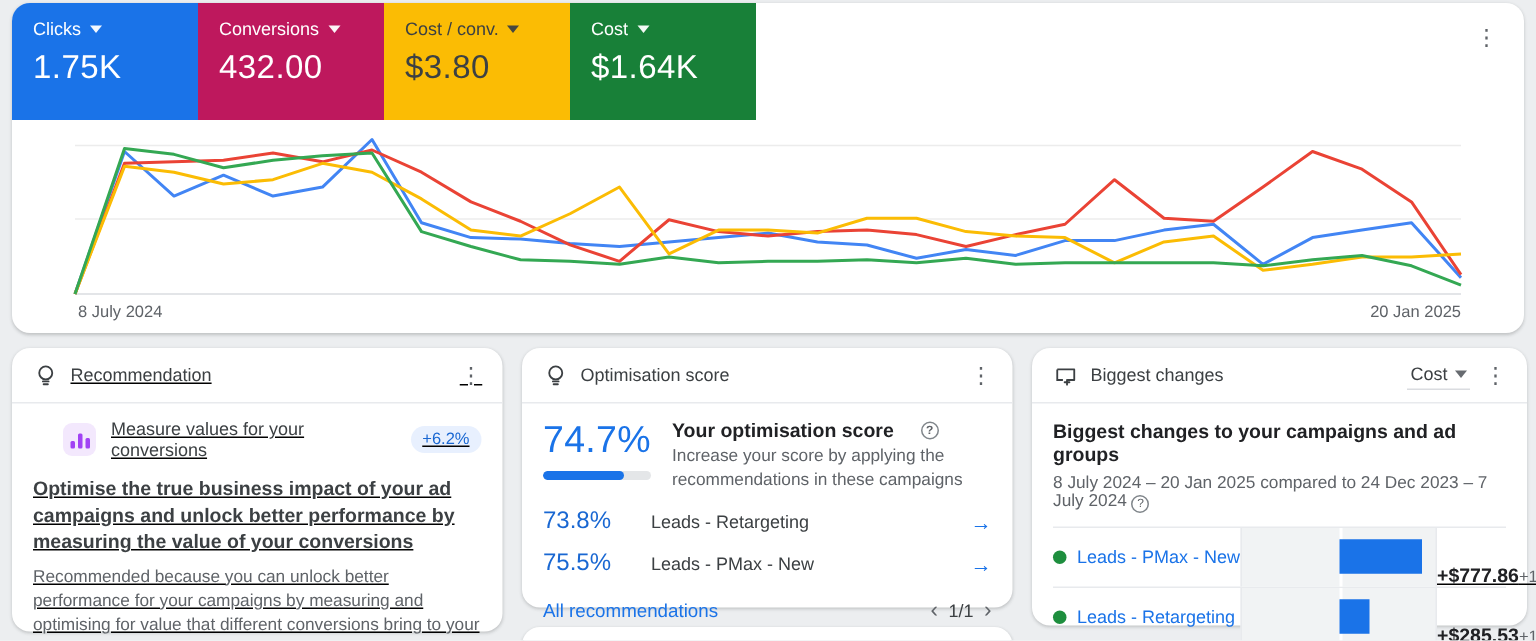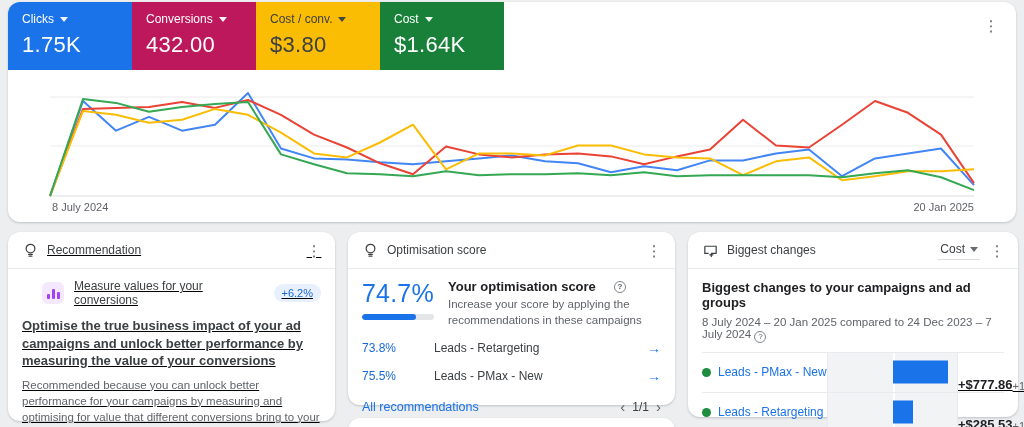--- a/index.html
+++ b/index.html
@@ -5,21 +5,21 @@
   * { box-sizing: border-box; margin: 0; padding: 0; }
   html,body { background:#eceef0; font-family:"Liberation Sans", sans-serif; }
   .page { position:relative; width:1024px; height:427px; overflow:hidden; background:#eceef0; }
 
   .card { position:absolute; background:#fff; border-radius:12px;
           box-shadow:0 1px 2px rgba(60,64,67,.18), 0 1px 3px rgba(60,64,67,.08); }
 
   
   .top-card { left:8px; top:2px; width:1008px; height:220px; overflow:hidden; }
   .tiles { display:flex; }
-  .tile { width:124px; height:68px; padding:10px 0 0 14px; cursor:pointer; }
+  .tile { width:124px; height:78px; padding:10px 0 0 14px; cursor:pointer; }
   .tile-label { display:flex; align-items:center; gap:6px; font-size:12px; font-weight:500; }
   .chev { width:0; height:0; border-left:4px solid transparent; border-right:4px solid transparent;
           border-top:5px solid currentColor; opacity:.95; }
   .tile-value { margin-top:6px; font-size:22px; letter-spacing:.3px; }
   .top-menu { position:absolute; right:16px; top:16px; }
 
   .kebab { color:#5f6368; font-size:15px; line-height:1; width:18px; text-align:center;
            cursor:pointer; user-select:none; letter-spacing:0; }
 
   #chart-wrap { position:absolute; left:0; top:78px; width:1008px; height:142px; }
@@ -57,21 +57,21 @@
   
   .opt-top { display:flex; gap:14px; }
   .opt-score-block { width:72px; flex:0 0 auto; }
   .opt-score { font-size:25px; color:#1a73e8; font-weight:500; letter-spacing:.2px; }
   .opt-track { margin-top:6px; width:100%; height:6px; border-radius:3px; background:#e4e6e8; overflow:hidden; }
   .opt-fill { height:100%; background:#1a73e8; border-radius:3px; }
   .opt-title { font-size:13px; font-weight:700; color:#202124; display:flex; align-items:center; gap:18px; }
   .opt-sub { margin-top:3px; font-size:11.5px; line-height:1.35; color:#5f6368; }
   .opt-rows { margin-top:6px; }
   .opt-row { display:flex; align-items:center; height:28px; cursor:pointer; }
-  .opt-row-pct { width:72px; font-size:12px; color:#1967d2; flex:0 0 auto; }
+  .opt-row-pct { width:72px; font-size:16px; color:#1967d2; flex:0 0 auto; }
   .opt-row-name { flex:1; font-size:12px; color:#3c4043; }
   .opt-row-arrow { color:#1a73e8; font-size:14px; }
   .opt-footer { display:flex; align-items:center; margin-top:9px; }
 
   .pager { margin-left:auto; display:flex; align-items:center; gap:7px; font-size:12px; color:#3c4043; }
   .pager .pg-btn { color:#5f6368; font-size:15px; line-height:1; cursor:pointer; }
 
   
   .big-heading { font-size:13px; font-weight:700; color:#202124; margin-top:3px; }
   .big-period { margin-top:6px; font-size:11.5px; color:#5f6368; }

